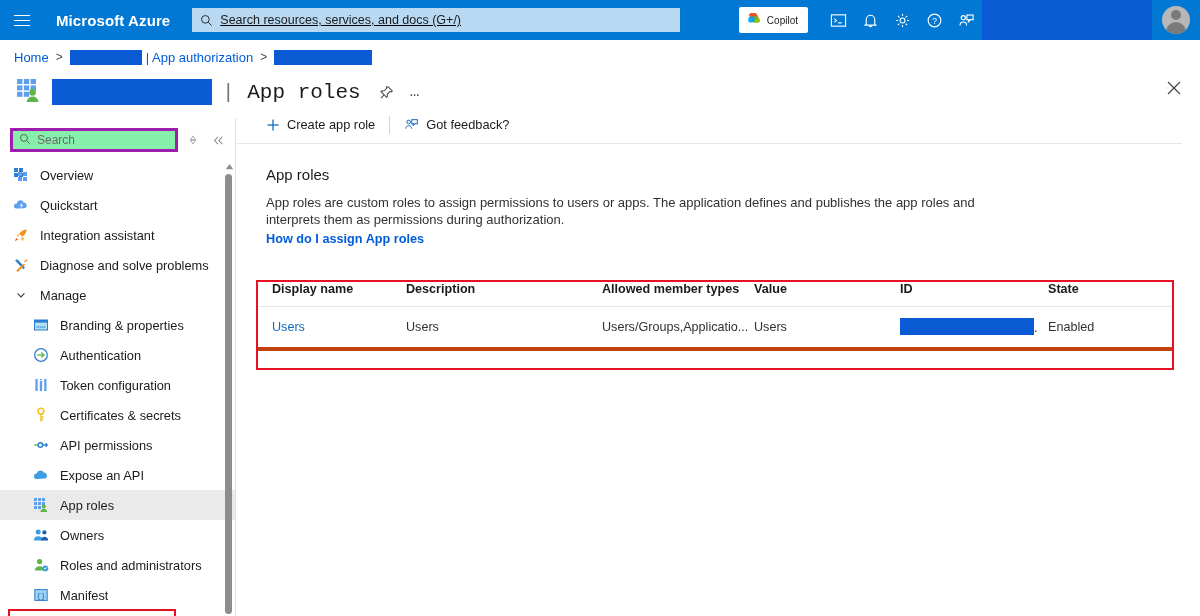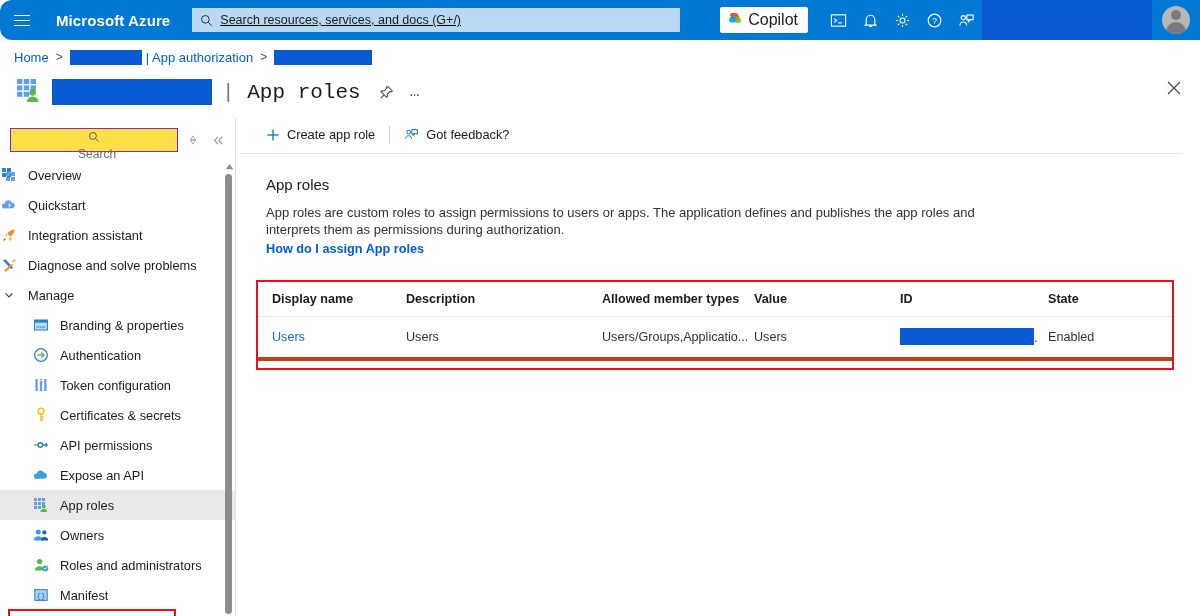--- a/index.html
+++ b/index.html
@@ -10,21 +10,21 @@
     background: #ffffff;
     font-family: "Liberation Sans", sans-serif;
     -webkit-font-smoothing: antialiased;
   }
 
   
   .topbar {
     position: absolute; top: 0; left: 0;
     width: 1200px; height: 40px;
     background: #0078d4;
-    display: flex; align-items: center; border-radius: 12px;
+    display: flex; align-items: center;
   }
   .hamburger {
     width: 44px; height: 40px;
     display: flex; align-items: center; justify-content: center;
     cursor: pointer;
   }
   .hamburger span {
     display: block; width: 16px; height: 11px;
     border-top: 1.6px solid #fff;
     border-bottom: 1.6px solid #fff;
@@ -51,21 +51,21 @@
   }
   .topright {
     margin-left: auto; display: flex; align-items: center; height: 40px;
   }
   .copilot-btn {
     background: #fff; height: 26px; border-radius: 2px;
     display: flex; align-items: center; padding: 0 10px 0 7px;
     margin-right: 14px; cursor: pointer; white-space: nowrap;
   }
   .copilot-btn .clabel {
-    font-size: 16px; color: #1b1b1b; margin-left: 5px;
+    font-size: 10px; color: #1b1b1b; margin-left: 5px;
   }
   .ticon {
     width: 32px; height: 40px;
     display: flex; align-items: center; justify-content: center;
     cursor: pointer;
   }
   .redact-top {
     width: 170px; height: 40px; background: #0a5bd3;
   }
   .avatar {
@@ -128,35 +128,34 @@
     width: 236px; height: 498px;
     background: #fff;
     border-right: 1px solid #e1e1e1;
   }
   .side-search-row {
     display: flex; align-items: center;
     padding: 10px 6px 8px 10px;
   }
   .side-search {
     width: 180px; height: 24px;
-    border: 1px solid #a21caf; background: #fde047;
+    border: 3px solid #a21caf; background: #86efac;
     display: flex; align-items: center; padding: 0 6px;
     cursor: text;
-    flex-direction: column;
   }
   .side-search .stext2 { font-size: 12px; color: #6b6b6b; margin-left: 6px; }
   .side-icon-btn {
     width: 22px; height: 22px; margin-left: 5px;
     display: flex; align-items: center; justify-content: center;
     cursor: pointer;
   }
   .navlist { position: relative; }
   .navitem {
     display: flex; align-items: center;
-    height: 30px; cursor: pointer;
+    height: 30px; padding-left: 12px; cursor: pointer;
     font-size: 12.8px; color: #1b1b1b; white-space: nowrap;
   }
   .navitem.sub { padding-left: 32px; }
   .navitem.selected { background: #eaeaea; }
   .navitem .nicon {
     width: 18px; height: 18px; margin-right: 10px;
     display: flex; align-items: center; justify-content: center;
     flex: 0 0 18px;
   }
   .navitem .nlabel { overflow: hidden; text-overflow: ellipsis; }
@@ -182,21 +181,21 @@
   
   .anno-approles {
     position: absolute; left: 8px; top: 491px;
     width: 168px; height: 30px;
     border: 2.5px solid #e81123;
     pointer-events: none;
   }
 
   
   .content {
-    position: absolute; top: 116px; left: 237px;
+    position: absolute; top: 106px; left: 237px;
     width: 963px; height: 498px; background: #fff;
   }
   .cmdbar {
     display: flex; align-items: center;
     height: 38px; padding-left: 29px;
     border-bottom: 1px solid #e6e6e6;
     margin-right: 18px;
   }
   .cmdbtn {
     display: flex; align-items: center;

